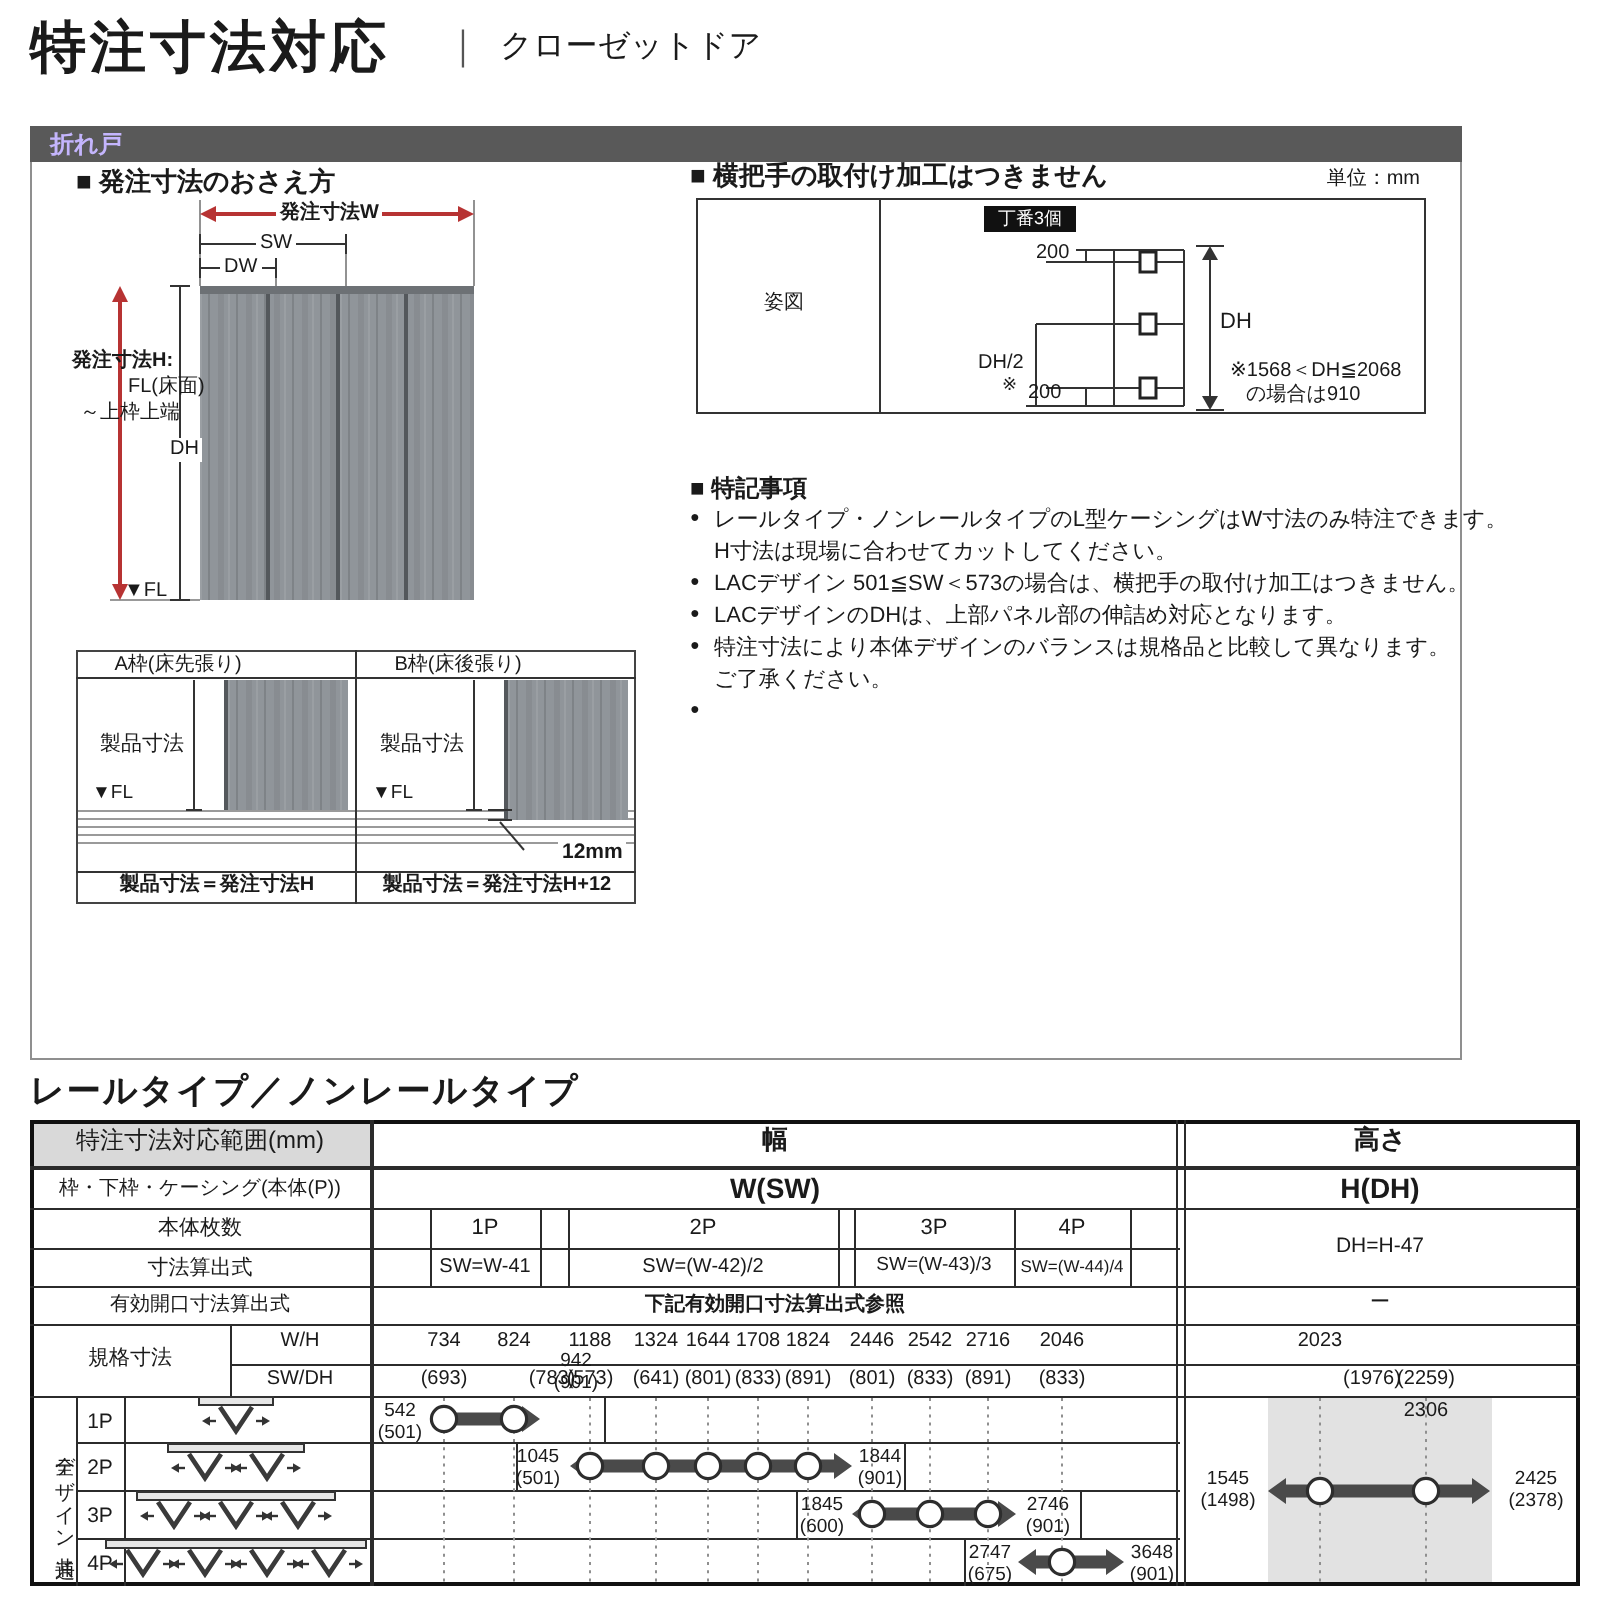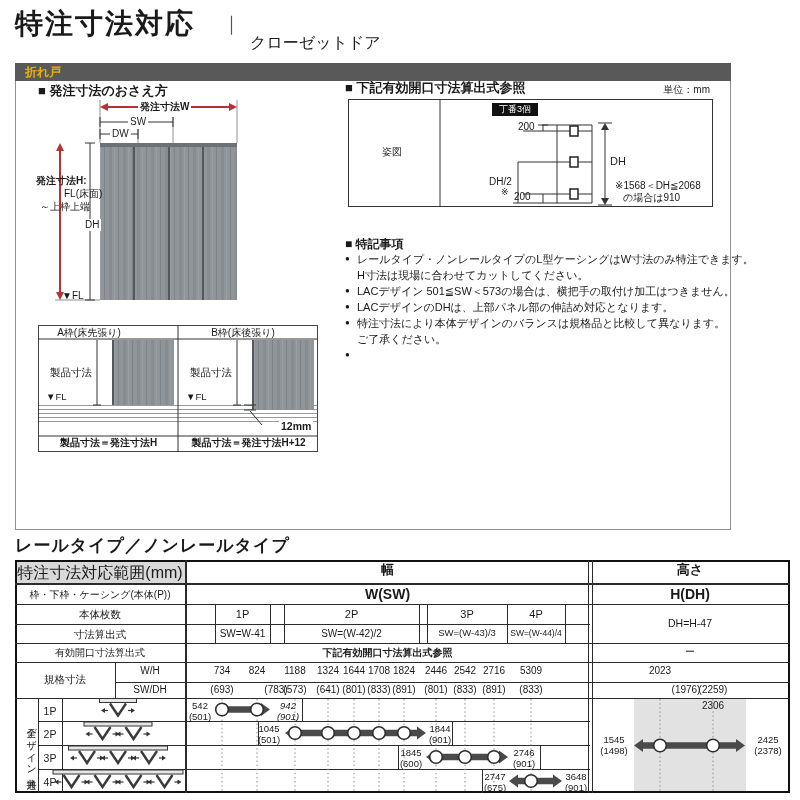--- a/index.html
+++ b/index.html
@@ -9,39 +9,39 @@
   .c{text-align:center;}
   .wbg{background:#fff;padding:0 2px;}
   .gl{position:absolute;background:#2b2b2b;z-index:2;}
   .wood{background-color:#90959a;
         background-image:repeating-linear-gradient(90deg,rgba(255,255,255,.09) 0 1px,transparent 1px 4px,
         rgba(0,0,0,.12) 4px 5px,transparent 5px 9px,rgba(0,0,0,.06) 9px 12px,transparent 12px 14px);}
   .hatch{background-image:repeating-linear-gradient(180deg,#9a9a9a 0 1px,transparent 1px 4px);}
   #main-panel{position:absolute;left:15px;top:63px;width:716px;height:467px;
         border:1px solid #8f8f8f;box-sizing:border-box;}
   #panel-bar{position:absolute;left:15px;top:63px;width:716px;height:18px;background:#595959;
-        color:#eab308;font-size:12px;font-weight:bold;line-height:18px;padding-left:10px;box-sizing:border-box;z-index:1;}
+        color:#c4b5fd;font-size:12px;font-weight:bold;line-height:18px;padding-left:10px;box-sizing:border-box;z-index:1;}
   .numcell{position:absolute;text-align:center;font-size:10px;z-index:4;}
   .rangelbl{position:absolute;width:44px;text-align:center;font-size:9.5px;line-height:10.5px;z-index:4;}
   .note-line{position:relative;height:16px;font-size:11px;padding-left:12px;white-space:nowrap;}
   .note-line .nb{position:absolute;left:0;top:2px;font-size:8px;}
   svg{position:absolute;overflow:visible;}
   .dimline{stroke:#333;stroke-width:1;}
   .thin{stroke:#777;stroke-width:0.8;}
   .red{stroke:#b73333;stroke-width:2;}
   .redfill{fill:#b73333;}
 </style>
 </head>
 <body>
 
 <div id="page">
 
   <div class="t" style="left:15px;top:8px;font-size:28px;font-weight:bold;letter-spacing:2px;">特注寸法対応</div>
   <div class="t" style="left:222px;top:13px;font-size:19px;color:#555;">｜</div>
-  <div class="t" style="left:250px;top:34px;font-size:16px;text-align:right;">クローゼットドア</div>
+  <div class="t" style="left:250px;top:15px;font-size:16px;text-align:right;">クローゼットドア</div>
 
   <div id="main-panel"></div>
   <div id="panel-bar">折れ戸</div>
 
   <div class="t" style="left:38px;top:84px;font-size:13px;font-weight:bold;">■ 発注寸法のおさえ方</div>
 
   <div class="wood" style="position:absolute;left:100px;top:143px;width:137px;height:157px;display:flex;">
     <div style="flex:1;border-right:2px solid #54585c;"></div>
     <div style="flex:1;border-right:2px solid #54585c;"></div>
     <div style="flex:1;border-right:2px solid #54585c;"></div>
@@ -111,30 +111,30 @@
       <line class="dimline" x1="199" y1="15" x2="199" y2="80"></line>
       <line class="dimline" x1="195" y1="80" x2="203" y2="80"></line>
     </g>
     <g>
       <line class="dimline" x1="212" y1="86" x2="224" y2="100"></line>
       <line class="dimline" x1="206" y1="80" x2="218" y2="80"></line>
       <line class="dimline" x1="206" y1="85" x2="218" y2="85"></line>
     </g>
   </svg>
   <div class="t c" style="left:39px;top:327px;width:100px;font-size:10px;">A枠(床先張り)</div>
-  <div class="t c" style="left:193px;top:327px;width:100px;font-size:10px;">B枠(床後張り)</div>
+  <div class="t c" style="left:179px;top:327px;width:100px;font-size:10px;">B枠(床後張り)</div>
   <div class="t" style="left:50px;top:366px;font-size:10.5px;">製品寸法</div>
   <div class="t" style="left:190px;top:366px;font-size:10.5px;">製品寸法</div>
   <div class="t" style="left:46px;top:392px;font-size:9.5px;">▼FL</div>
   <div class="t" style="left:186px;top:392px;font-size:9.5px;">▼FL</div>
   <div class="t wbg" style="left:263px;top:420px;font-size:10.5px;font-weight:bold;margin-left:16px;">12mm</div>
   <div class="t c" style="left:39px;top:437px;width:139px;font-size:10px;font-weight:bold;">製品寸法＝発注寸法H</div>
   <div class="t c" style="left:179px;top:437px;width:139px;font-size:10px;font-weight:bold;">製品寸法＝発注寸法H+12</div>
 
-  <div class="t" style="left:345px;top:81px;font-size:13px;font-weight:bold;">■ 下記有効開口寸法算出式参照</div>
+  <div class="t" style="left:345px;top:81px;font-size:13px;font-weight:bold;">■ 横把手の取付け加工はつきません</div>
   <div class="t" style="left:645px;top:84px;width:65px;text-align:right;font-size:10px;">単位：mm</div>
   <div style="position:absolute;left:348px;top:99px;width:365px;height:108px;border:1px solid #333;box-sizing:border-box;"></div>
   <svg style="left:348px;top:99px;" width="365" height="108">
     <line class="dimline" x1="92" y1="0" x2="92" y2="108"></line>
     <g>
       <line class="dimline" x1="194" y1="26" x2="244" y2="26"></line>
       <line class="dimline" x1="209" y1="26" x2="209" y2="104"></line>
       <line class="dimline" x1="244" y1="26" x2="244" y2="104"></line>
       <line class="dimline" x1="175" y1="104" x2="244" y2="104"></line>
       <line class="dimline" x1="170" y1="63" x2="244" y2="63"></line>
@@ -181,21 +181,21 @@
       <div class="note-line"><span>ご了承ください。</span></div>
       <div class="note-line"><span class="nb">●</span></div>
     </div>
 
   <div class="t" style="left:15px;top:536px;font-size:17px;font-weight:bold;letter-spacing:1px;">レールタイプ／ノンレールタイプ</div>
 
   <div style="position:absolute;left:15px;top:560px;width:775px;height:233px;border:2px solid #111;box-sizing:border-box;z-index:2;"></div>
   <div style="position:absolute;left:15px;top:560px;width:170px;height:23px;background:#d9d9d9;"></div>
   <div style="position:absolute;left:634px;top:698px;width:112px;height:95px;background:#e2e2e2;z-index:1;"></div>
 
-  <div class="t c" style="left:15px;top:564px;width:170px;font-size:16px;z-index:4;">特注寸法対応範囲(mm)</div>
+  <div class="t c" style="left:15px;top:564px;width:170px;font-size:12px;z-index:4;">特注寸法対応範囲(mm)</div>
   <div class="t c" style="left:185px;top:563px;width:405px;font-size:13px;font-weight:bold;z-index:4;">幅</div>
   <div class="t c" style="left:590px;top:563px;width:200px;font-size:13px;font-weight:bold;z-index:4;">高さ</div>
   <div class="t c" style="left:15px;top:589px;width:170px;font-size:10px;z-index:4;">枠・下枠・ケーシング(本体(P))</div>
   <div class="t c" style="left:185px;top:586px;width:405px;font-size:14px;font-weight:bold;z-index:4;">W(SW)</div>
   <div class="t c" style="left:590px;top:586px;width:200px;font-size:14px;font-weight:bold;z-index:4;">H(DH)</div>
   <div class="t c" style="left:15px;top:608px;width:170px;font-size:10.5px;z-index:4;">本体枚数</div>
   <div class="t c" style="left:215px;top:608px;width:55px;font-size:11px;z-index:4;">1P</div>
   <div class="t c" style="left:284px;top:608px;width:135px;font-size:11px;z-index:4;">2P</div>
   <div class="t c" style="left:427px;top:608px;width:80px;font-size:11px;z-index:4;">3P</div>
   <div class="t c" style="left:507px;top:608px;width:58px;font-size:11px;z-index:4;">4P</div>
@@ -364,31 +364,31 @@
     <div class="numcell" style="left: 361px; top: 665px; width: 36px;">1708</div>
     <div class="numcell" style="left: 361px; top: 684px; width: 36px;">(833)</div>
     <div class="numcell" style="left: 386px; top: 665px; width: 36px;">1824</div>
     <div class="numcell" style="left: 386px; top: 684px; width: 36px;">(891)</div>
     <div class="numcell" style="left: 418px; top: 665px; width: 36px;">2446</div>
     <div class="numcell" style="left: 418px; top: 684px; width: 36px;">(801)</div>
     <div class="numcell" style="left: 447px; top: 665px; width: 36px;">2542</div>
     <div class="numcell" style="left: 447px; top: 684px; width: 36px;">(833)</div>
     <div class="numcell" style="left: 476px; top: 665px; width: 36px;">2716</div>
     <div class="numcell" style="left: 476px; top: 684px; width: 36px;">(891)</div>
-    <div class="numcell" style="left: 513px; top: 665px; width: 36px;">5309</div>
+    <div class="numcell" style="left: 513px; top: 665px; width: 36px;">2046</div>
     <div class="numcell" style="left: 513px; top: 684px; width: 36px;">(833)</div>
     <div class="numcell" style="left: 638px; top: 665px; width: 44px;">2023</div>
     <div class="numcell" style="left: 664px; top: 684px; width: 44px;">(1976)</div>
     <div class="numcell" style="left: 691px; top: 665px; width: 44px; margin-top: 35px;">2306</div>
     <div class="numcell" style="left: 691px; top: 684px; width: 44px;">(2259)</div>
     <div class="rangelbl" style="left: 178px; top: 701px;">
       <div>542</div>
       <div>(501)</div>
     </div>
-    <div class="rangelbl" style="left: 266px; top: 701px; font-style: italic;">
+    <div class="rangelbl" style="left: 266px; top: 676px;">
       <div>942</div>
       <div>(901)</div>
     </div>
     <div class="rangelbl" style="left: 247px; top: 724px;">
       <div>1045</div>
       <div>(501)</div>
     </div>
     <div class="rangelbl" style="left: 418px; top: 724px;">
       <div>1844</div>
       <div>(901)</div>

